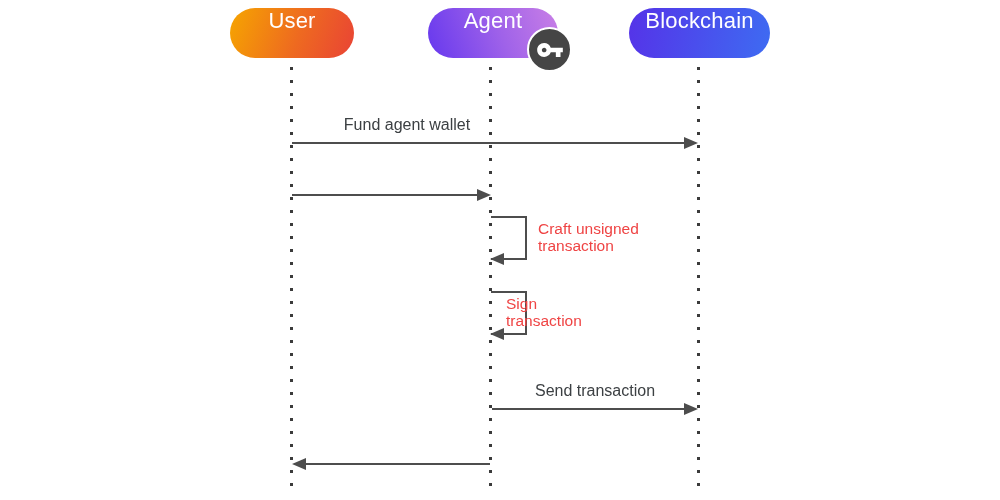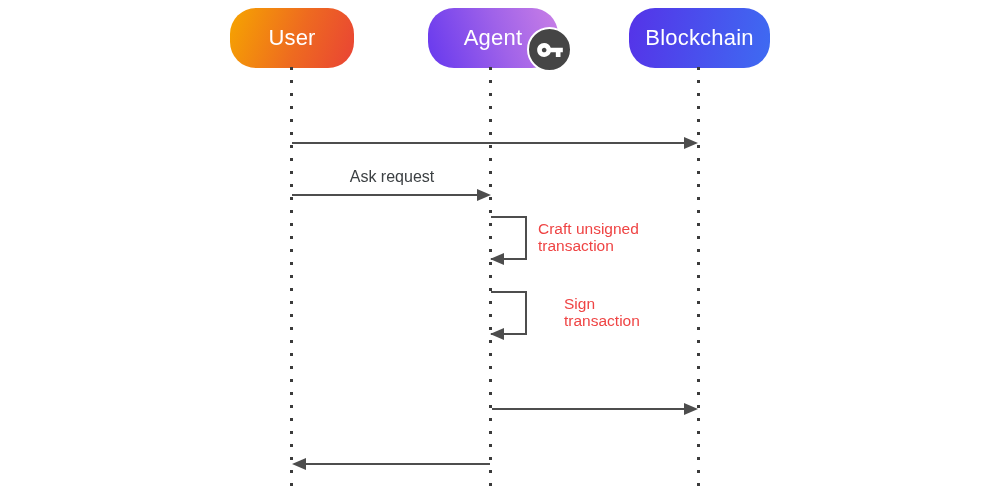--- a/index.html
+++ b/index.html
@@ -6,23 +6,23 @@
   html, body { background: #ffffff; }
   body {
     width: 1000px; height: 500px;
     font-family: "Liberation Sans", sans-serif;
     overflow: hidden;
   }
   .stage { position: relative; width: 1000px; height: 500px; background: #ffffff; }
 
   
   .pill {
-    position: absolute; top: 8px; height: 60px;
+    position: absolute; top: 8px; height: 50px;
     border-radius: 26px;
-    display: flex; align-items: center; justify-content: center;
+    display: flex; align-items: flex-start; justify-content: center;
     color: #ffffff; font-size: 22px; font-weight: 500; letter-spacing: 0.2px;
   }
   .pill-user { left: 230px; width: 124px;
     background: linear-gradient(110deg, #F6A500 0%, #EE6A20 55%, #E94335 100%); }
   .pill-agent { left: 428px; width: 130px;
     background: linear-gradient(70deg, #6638EE 0%, #9F62E9 55%, #C97FE6 100%); }
   .pill-blockchain { left: 629px; width: 141px;
     background: linear-gradient(100deg, #5533E8 0%, #3E6BF2 100%); }
 
   
@@ -80,21 +80,21 @@
   .m2-line  { left: 292px; top: 194px; width: 185px; }
   .m2-head  { left: 477px; top: 189px; }
   .m2-label { left: 292px; top: 167px; width: 200px; }
 
   .m3-loop  { left: 491px; top: 216px; }
   .m3-head  { left: 490px; top: 253px; }
   .m3-label { left: 538px; top: 221px; }
 
   .m4-loop  { left: 491px; top: 291px; }
   .m4-head  { left: 490px; top: 328px; }
-  .m4-label { left: 564px; top: 296px; }
+  .m4-label { left: 506px; top: 296px; }
 
   .m5-line  { left: 492px; top: 408px; width: 193px; }
   .m5-head  { left: 684px; top: 403px; }
   .m5-label { left: 492px; top: 381px; width: 206px; }
 
   .m6-line  { left: 304px; top: 463px; width: 186px; }
   .m6-head  { left: 292px; top: 458px; }
   .m6-label { left: 292px; top: 425px; width: 198px; }
 </style>
 </head>
@@ -117,40 +117,41 @@
       <svg width="28" height="28" viewBox="0 0 24 24" fill="#FFFFFF" aria-hidden="true">
         <path d="M12.65 10C11.83 7.67 9.61 6 7 6c-3.31 0-6 2.69-6 6s2.69 6 6 6c2.61 0 4.83-1.67 5.65-4H17v4h4v-4h2v-4H12.65zM7 14c-1.1 0-2-.9-2-2s.9-2 2-2 2 .9 2 2-.9 2-2 2z"></path>
       </svg>
     </span>
   </div>
 
   <div class="lifeline lifeline-user"></div>
   <div class="lifeline lifeline-agent"></div>
   <div class="lifeline lifeline-blockchain"></div>
 
+  <div class="msg-label m1-label">Fund agent wallet</div>
   <div class="msg-line m1-line"></div>
   <div class="head-right m1-head"></div>
 
-  <div class="msg-label m2-label">Ask request</div>
   <div class="msg-line m2-line"></div>
   <div class="head-right m2-head"></div>
 
   <div class="loop m3-loop"></div>
   <div class="head-left m3-head"></div>
   <div class="loop-label m3-label">
     <span>Craft unsigned</span>
     <span>transaction</span>
   </div>
 
   <div class="loop m4-loop"></div>
   <div class="head-left m4-head"></div>
   <div class="loop-label m4-label">
     <span>Sign</span>
     <span>transaction</span>
   </div>
 
+  <div class="msg-label m5-label">Send transaction</div>
   <div class="msg-line m5-line"></div>
   <div class="head-right m5-head"></div>
 
   <div class="msg-line m6-line"></div>
   <div class="head-left m6-head"></div>
 
 </div>
 
 </body></html>

